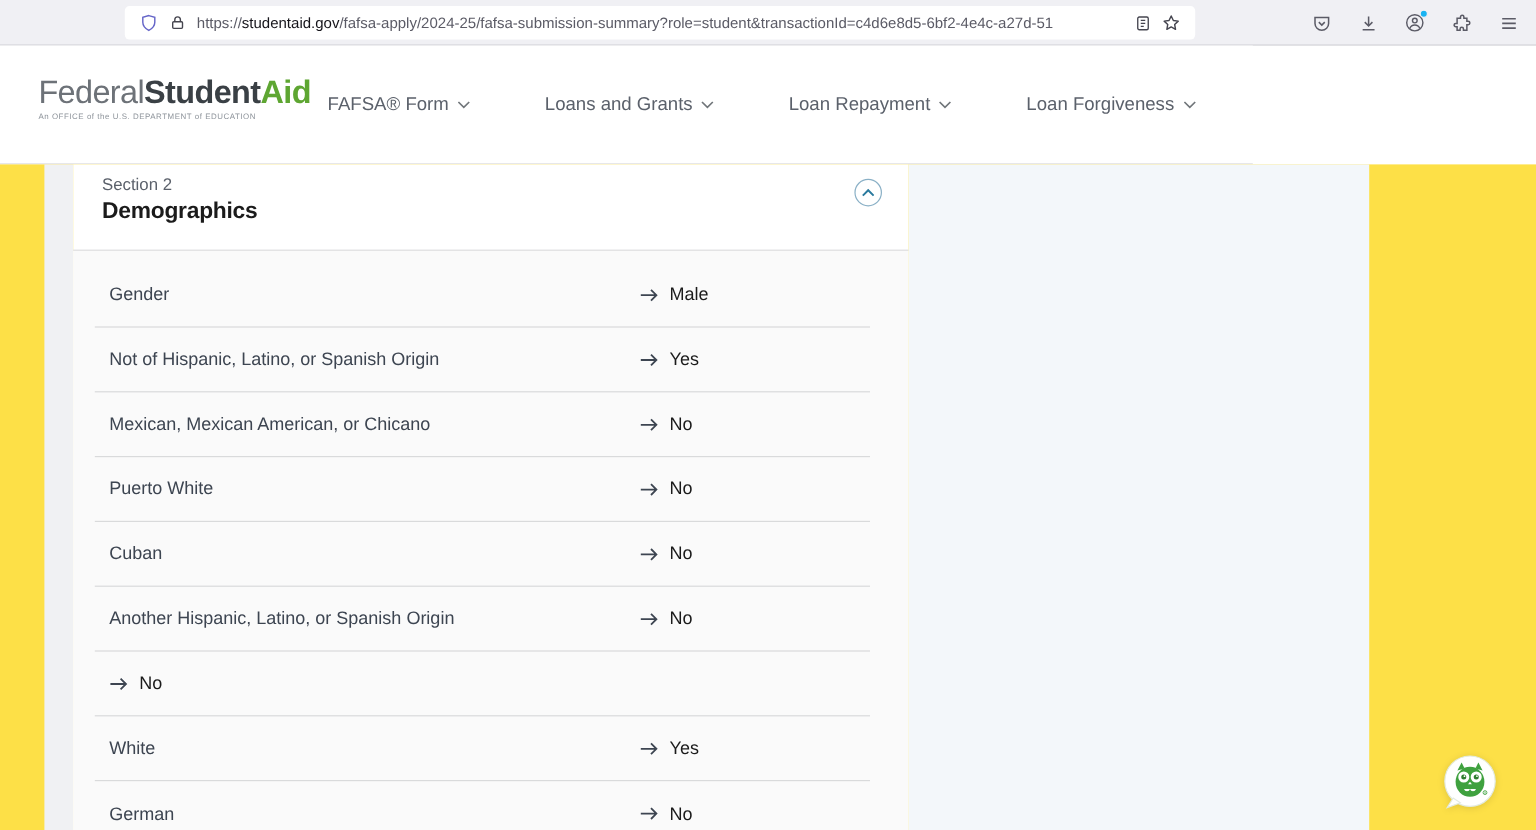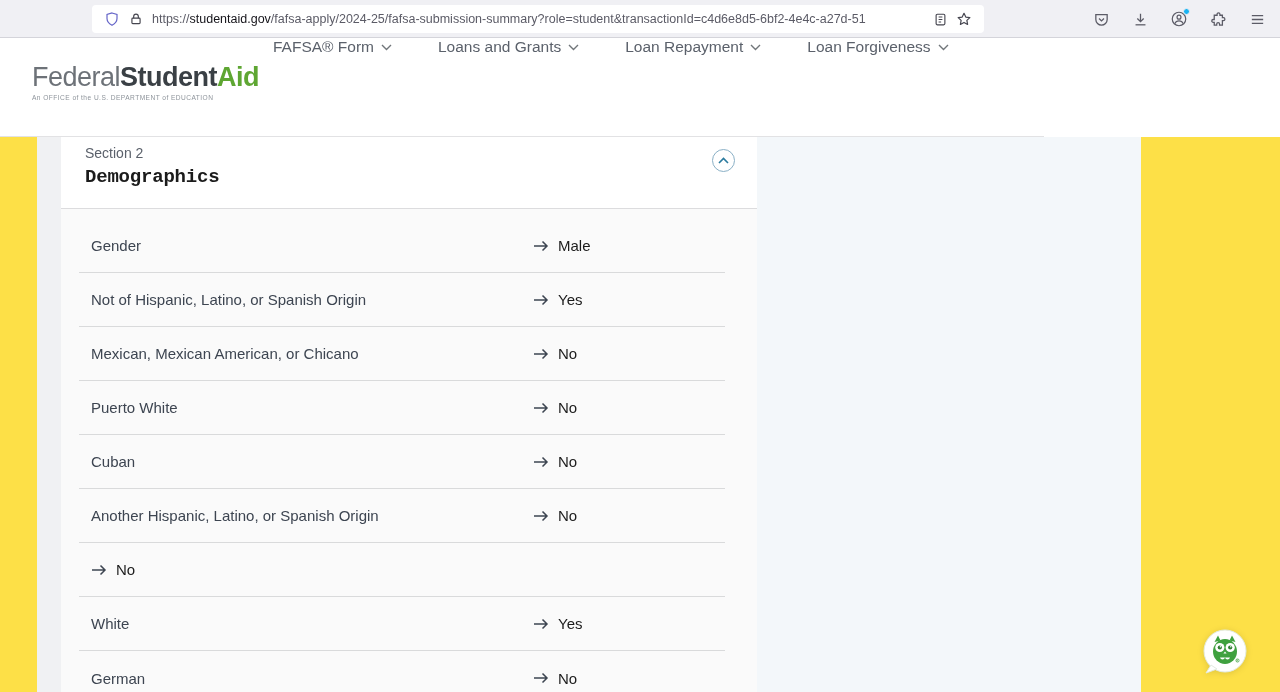--- a/index.html
+++ b/index.html
@@ -2,21 +2,21 @@
 <html><head>
 <meta charset="utf-8">
 <style>
   * { margin:0; padding:0; box-sizing:border-box; }
   html,body { width:1280px; height:692px; overflow:hidden; }
   body { font-family:"Liberation Sans", sans-serif; background:#fff; position:relative; }
 
   
   .chrome { position:absolute; left:0; top:0; width:1280px; height:38px;
             background:#f0f0f4; border-bottom:1px solid #d4d4da; }
-  .urlbar { position:absolute; left:92px; top:5px; width:892px; height:28px;
+  .urlbar { position:absolute; left:104px; top:5px; width:892px; height:28px;
             background:#ffffff; border-radius:4px; display:flex; align-items:center;
             padding:0 8px; }
   .urlbar .ic { display:flex; align-items:center; justify-content:center; width:24px; height:24px; color:#5b5b66; flex:0 0 auto; }
   .url-text { font-size:12.5px; color:#5b5b66; white-space:nowrap; overflow:hidden;
               flex:1 1 auto; position:relative; margin-left:4px; }
   .url-text .domain { color:#15141a; }
   .url-text::after { content:""; position:absolute; right:0; top:0; bottom:0; width:28px;
                      background:linear-gradient(to right, rgba(255,255,255,0), #fff); }
   .chrome-right { position:absolute; right:10px; top:5px; height:28px; display:flex;
                   align-items:center; gap:13px; }
@@ -28,40 +28,40 @@
   
   .site-header { position:absolute; left:0; top:38px; width:1044px; height:99px;
                  background:#fff; border-bottom:1px solid #e2e2e4; }
   .logo { position:absolute; left:32px; top:26px; cursor:pointer; }
   .logo-line { font-size:27px; letter-spacing:-0.5px; line-height:1; white-space:nowrap; }
   .logo-part1 { color:#6d7278; font-weight:400; }
   .logo-part2 { color:#3a4045; font-weight:700; }
   .logo-part3 { font-weight:700; }
   .logo-tagline { font-size:6.6px; color:#8d939a; letter-spacing:0.45px; margin-top:3px; white-space:nowrap; }
 
-  .main-nav { position:absolute; left:273px; top:0; height:99px; display:flex; align-items:flex-start; gap:46px; }
+  .main-nav { position:absolute; left:273px; top:0; height:99px; display:flex; align-items:center; gap:62px; }
   .nav-item { display:flex; align-items:center; gap:7px; font-size:15.5px; color:#5b616b; cursor:pointer; white-space:nowrap; }
   .nav-item svg { color:#71767a; }
 
   .hdr-icon { position:absolute; display:flex; align-items:center; color:#71767a; cursor:pointer;margin-top:32px; }
   .hdr-bell   { left:961px; top:77px; }
   .hdr-user   { left:1000px; top:74px; gap:8px; }
   .hdr-user .uname { font-size:15px; color:#5b616b; }
   .hdr-search { left:1116px; top:75px; }
 
   
   .content { position:absolute; left:0; top:137px; width:1280px; height:555px; background:#fde047; }
   .wrapper { position:absolute; left:37px; top:0; width:1104px; height:555px; }
   .strip   { position:absolute; left:0; top:0; width:24px; height:555px; background:#f0f1f3; }
   .panel   { position:absolute; left:720px; top:0; width:384px; height:555px; background:#f3f7fa; }
   .card    { position:absolute; left:24px; top:0; width:696px; height:555px; background:#fff; }
 
   .card-header { position:relative; height:72px; padding:8px 24px 0 24px; border-bottom:1px solid #dcdcde; }
   .eyebrow { font-size:14px; color:#5b616b; }
-  .section-title { font-size:19px; font-weight:700; color:#1b1b1b; margin-top:5px; letter-spacing:-0.2px;font-family:Liberation Mono, monospace; }
+  .section-title { font-size:19px; font-weight:700; color:#1b1b1b; margin-top:5px; letter-spacing:-0.2px; }
   .collapse-btn { position:absolute; right:22px; top:12px; width:23px; height:23px; border-radius:50%;
                   background:#fff; border:1.5px solid #8ab0c6; color:#2a7a9e; display:flex;
                   align-items:center; justify-content:center; cursor:pointer; padding:0; }
 
   .rows { background:#fafafa; padding-top:10px; }
   .row { margin:0 32px 0 18px; height:54px; display:flex; align-items:center;
          padding-left:12px; border-bottom:1px solid #d9dadb; }
   .row:last-child { border-bottom:none; }
   .row-label { flex:1 1 auto; font-size:15px; color:#3d4551; }
   .row-value { width:192px; display:flex; align-items:center; gap:9px; font-size:15px; color:#1b1b1b; }

